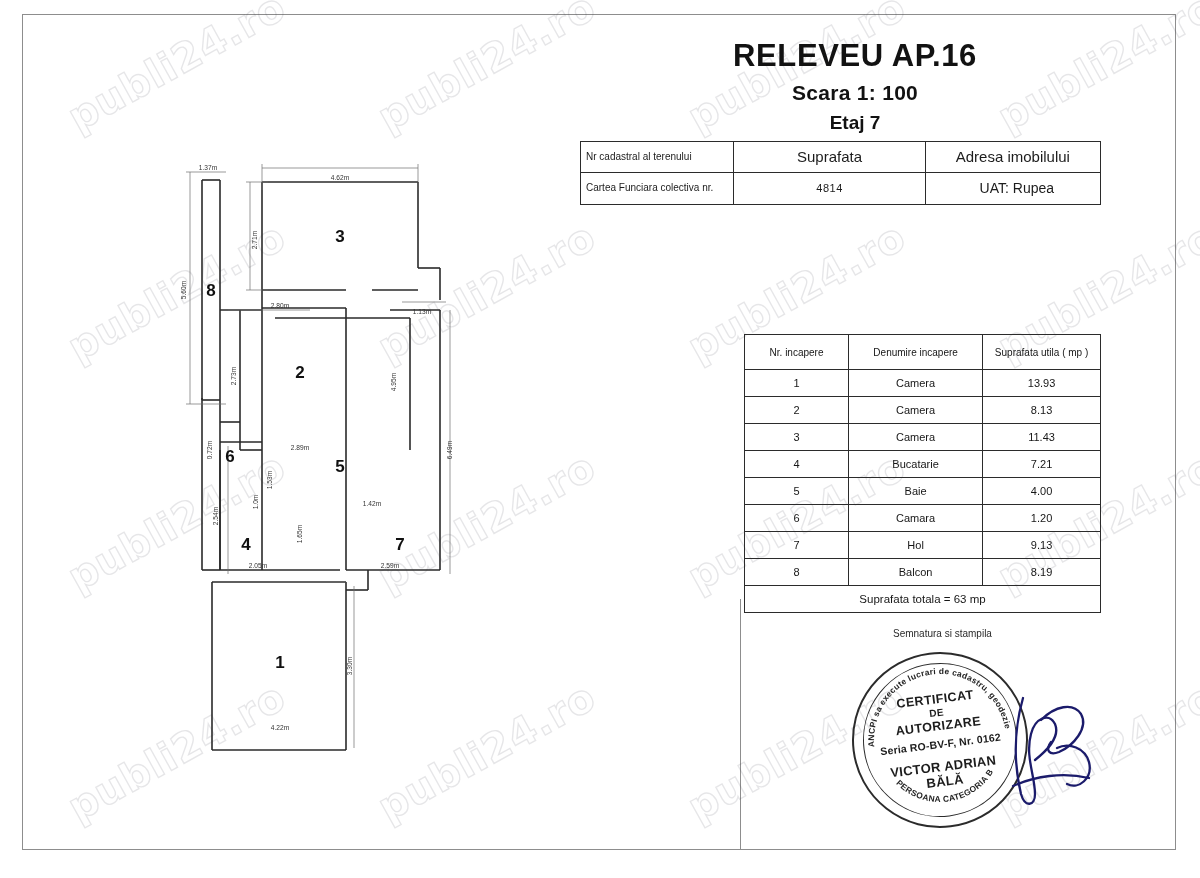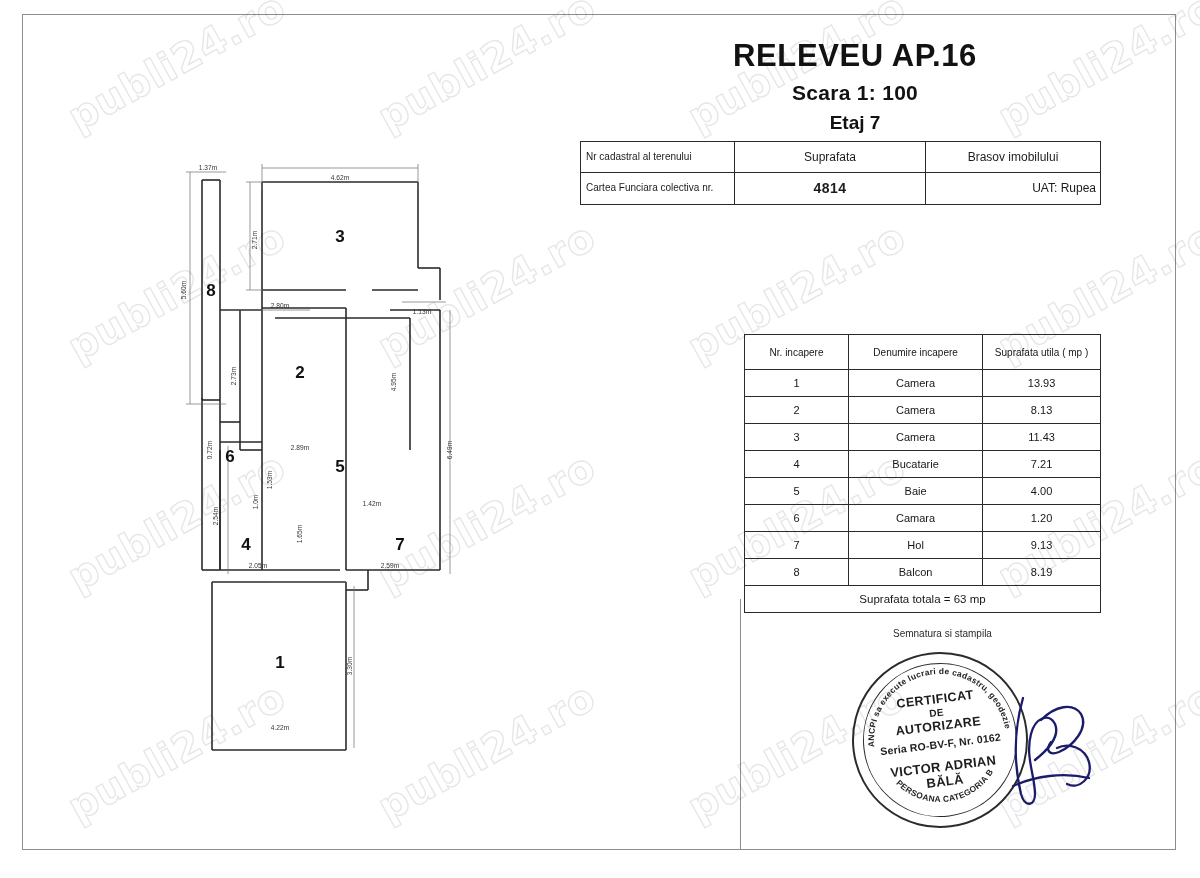--- a/index.html
+++ b/index.html
@@ -29,25 +29,25 @@
   .t1{font-size:31px;letter-spacing:.6px;margin-top:8px;}
   .t2{font-size:21px;margin-top:7px;letter-spacing:.3px;}
   .t3{font-size:19px;margin-top:7px;}
 
   
   table{border-collapse:collapse;}
   .tbl td,.tbl th{border:1px solid #2b2b2b;padding:2px 4px;vertical-align:middle;}
 
   
   .cad-table{position:absolute;left:580px;top:141px;width:521px;}
-  .cad-table td{font-size:12px;text-align:center;color:#1c1c1c;line-height:1.25;}
+  .cad-table td{font-size:15px;text-align:center;color:#1c1c1c;line-height:1.25;}
   .cad-table td.lbl{text-align:left;font-size:10px;padding-left:5px;}
-  .cad-table td.big{font-size:14px;font-weight:700;letter-spacing:.5px;}
+  .cad-table td.big{font-size:11px;font-weight:400;letter-spacing:.5px;}
   .cad-table td.addr{font-size:7.2px;line-height:1.45;padding:3px 4px;}
-  .cad-table td.left-pad{text-align:right;padding-left:12px;font-size:12px;}
+  .cad-table td.left-pad{text-align:center;padding-left:12px;font-size:14px;}
   .cad-table td.dotcell{font-size:11px;}
 
   
   .rooms-table{position:absolute;left:744px;top:334px;width:357px;}
   .rooms-table td{font-size:11px;text-align:center;color:#161616;height:22px;}
   .rooms-table td.hd{font-size:10px;}
   .rooms-table td.sum{font-size:11.5px;}
 
   
   .sig-caption{position:absolute;left:893px;top:628px;font-size:10px;color:#2a2a2a;}
@@ -106,21 +106,21 @@
   <div class="t1">RELEVEU  AP.16</div>
   <div class="t2">Scara 1: 100</div>
   <div class="t3">Etaj 7</div>
 </div>
 
 <table class="tbl cad-table">
   <tbody>
       <tr>
     <td class="lbl" rowspan="1" style="width:152px;height:26px;">Nr cadastral al terenului</td>
     <td style="width:192px;">Suprafata</td>
-    <td style="width:175px;">Brasov imobilului</td>
+    <td style="width:175px;">Adresa imobilului</td>
   </tr>
   <tr>
     <td class="lbl" style="height:27px;margin-left:41px;">Cartea Funciara colectiva nr.</td>
     <td class="big" style="width:110px;">4814</td>
     <td class="left-pad">UAT: Rupea</td>
   </tr>
 </tbody>
   </table>
 
 <table class="tbl rooms-table">

